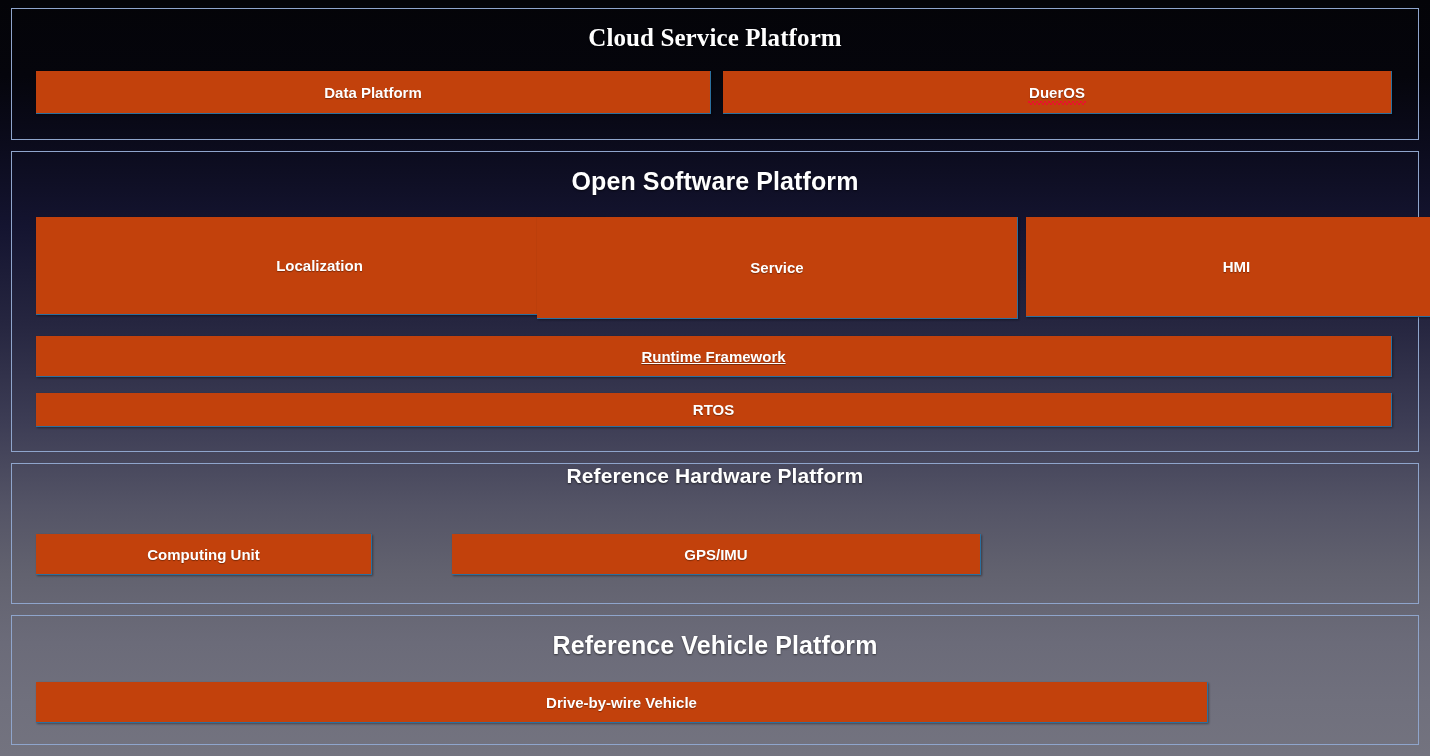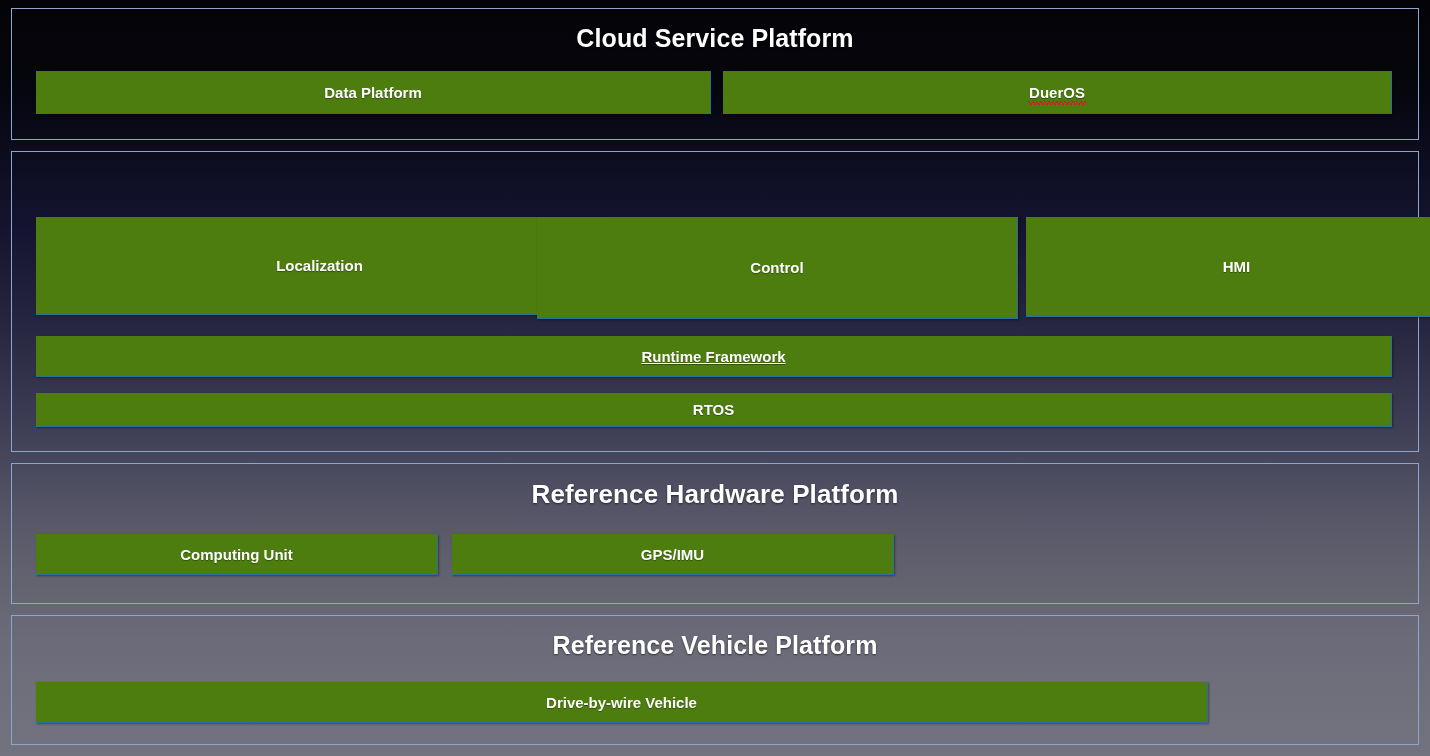--- a/index.html
+++ b/index.html
@@ -42,21 +42,21 @@
     font-weight:bold;
     text-align:center;
     letter-spacing:0.1px;
     text-shadow:0 1px 2px rgba(0,0,0,0.55);
     white-space:nowrap;
   }
 
   
   .bbox {
     position:absolute;
-    background:#4d7c0f;
+    background:#c2410c;
     border-right:1px solid #2b6f9e;
     border-bottom:1px solid #2b6f9e;
     box-shadow:1px 1px 2px rgba(0,0,0,0.38);
     color:#ffffff;
     font-weight:bold;
     display:flex;
     align-items:center;
     justify-content:center;
     text-align:center;
     text-shadow:0 1px 1px rgba(0,0,0,0.35);
@@ -78,38 +78,38 @@
     background-image:
       linear-gradient(45deg, transparent 45%, #e8132b 45%, #e8132b 55%, transparent 55%),
       linear-gradient(-45deg, transparent 45%, #e8132b 45%, #e8132b 55%, transparent 55%);
     background-size:4px 4px;
     background-repeat:repeat-x;
     background-position:0 0, 2px 0;
   }
 
   
   #sec-cloud { top:8px; height:132px; }
-  #sec-cloud .section-title { font-size:25px; margin-top:15px; }
+  #sec-cloud .section-title { font-size:25px; margin-top:15px;font-family:Liberation Serif, serif; }
   #box-data-platform { left:24px;  top:62px; width:675px; height:43px; font-size:15px; }
   #box-dueros       { left:711px; top:62px; width:669px; height:43px; font-size:15px;text-align:right; }
 
   
   #sec-software { top:151px; height:301px; }
   #sec-software .section-title { font-size:25px; margin-top:15px; }
   #box-localization { left:24px;  top:65px; width:568px; height:98px;  font-size:15px; }
   #box-control      { left:525px; top:65px; width:481px; height:102px; font-size:15px; }
   #box-hmi          { left:1014px;top:65px; width:422px; height:100px; font-size:15px; }
   #box-runtime      { left:24px;  top:184px; width:1356px; height:41px; font-size:15px;text-decoration:underline; }
   #box-rtos         { left:24px;  top:241px; width:1356px; height:34px; font-size:15px; }
 
   
   #sec-hardware { top:463px; height:141px; }
-  #sec-hardware .section-title { font-size:26px; margin-top:15px; }
-  #box-computing-unit { left:24px;  top:70px; width:402px; height:41px; font-size:15px; }
-  #box-gps-imu        { left:440px; top:70px; width:442px; height:41px; font-size:15px; }
+  #sec-hardware .section-title { font-size:21px; }
+  #box-computing-unit { left:24px;  top:70px; width:336px; height:41px; font-size:15px; }
+  #box-gps-imu        { left:440px; top:70px; width:529px; height:41px; font-size:15px; }
   #box-hmi-device     { left:894px; top:70px; width:486px; height:41px; font-size:15px; }
 
   
   #sec-vehicle { top:615px; height:130px; }
   #sec-vehicle .section-title { font-size:25px; margin-top:15px; }
   #box-drive-by-wire { left:24px; top:66px; width:1172px; height:41px; font-size:15px; }
 </style>
 </head>
 <body>
 
@@ -117,24 +117,25 @@
   <div class="section-title">Cloud Service Platform</div>
 
   <div class="bbox" id="box-data-platform">Data Platform</div>
 
   <div class="bbox" id="box-dueros">
     <span class="misspelled">DuerOS</span>
   </div>
 </div>
 
 <div class="section" id="sec-software">
+  <div class="section-title">Open Software Platform</div>
 
   <div class="bbox" id="box-localization">Localization</div>
 
-  <div class="bbox" id="box-control">Control</div>
+  <div class="bbox" id="box-control">Service</div>
 
   <div class="bbox" id="box-hmi">HMI</div>
 
   <div class="bbox" id="box-runtime">Runtime Framework</div>
 
   <div class="bbox" id="box-rtos">RTOS</div>
 </div>
 
 <div class="section" id="sec-hardware">
   <div class="section-title">Reference Hardware Platform</div>

